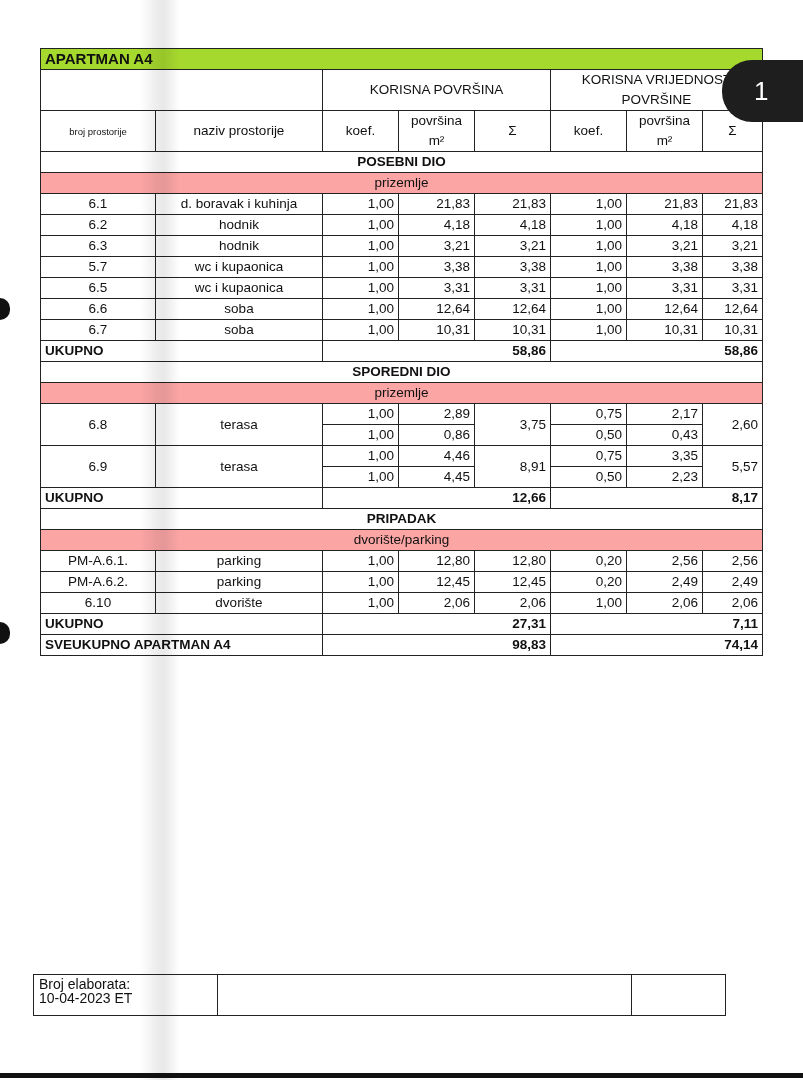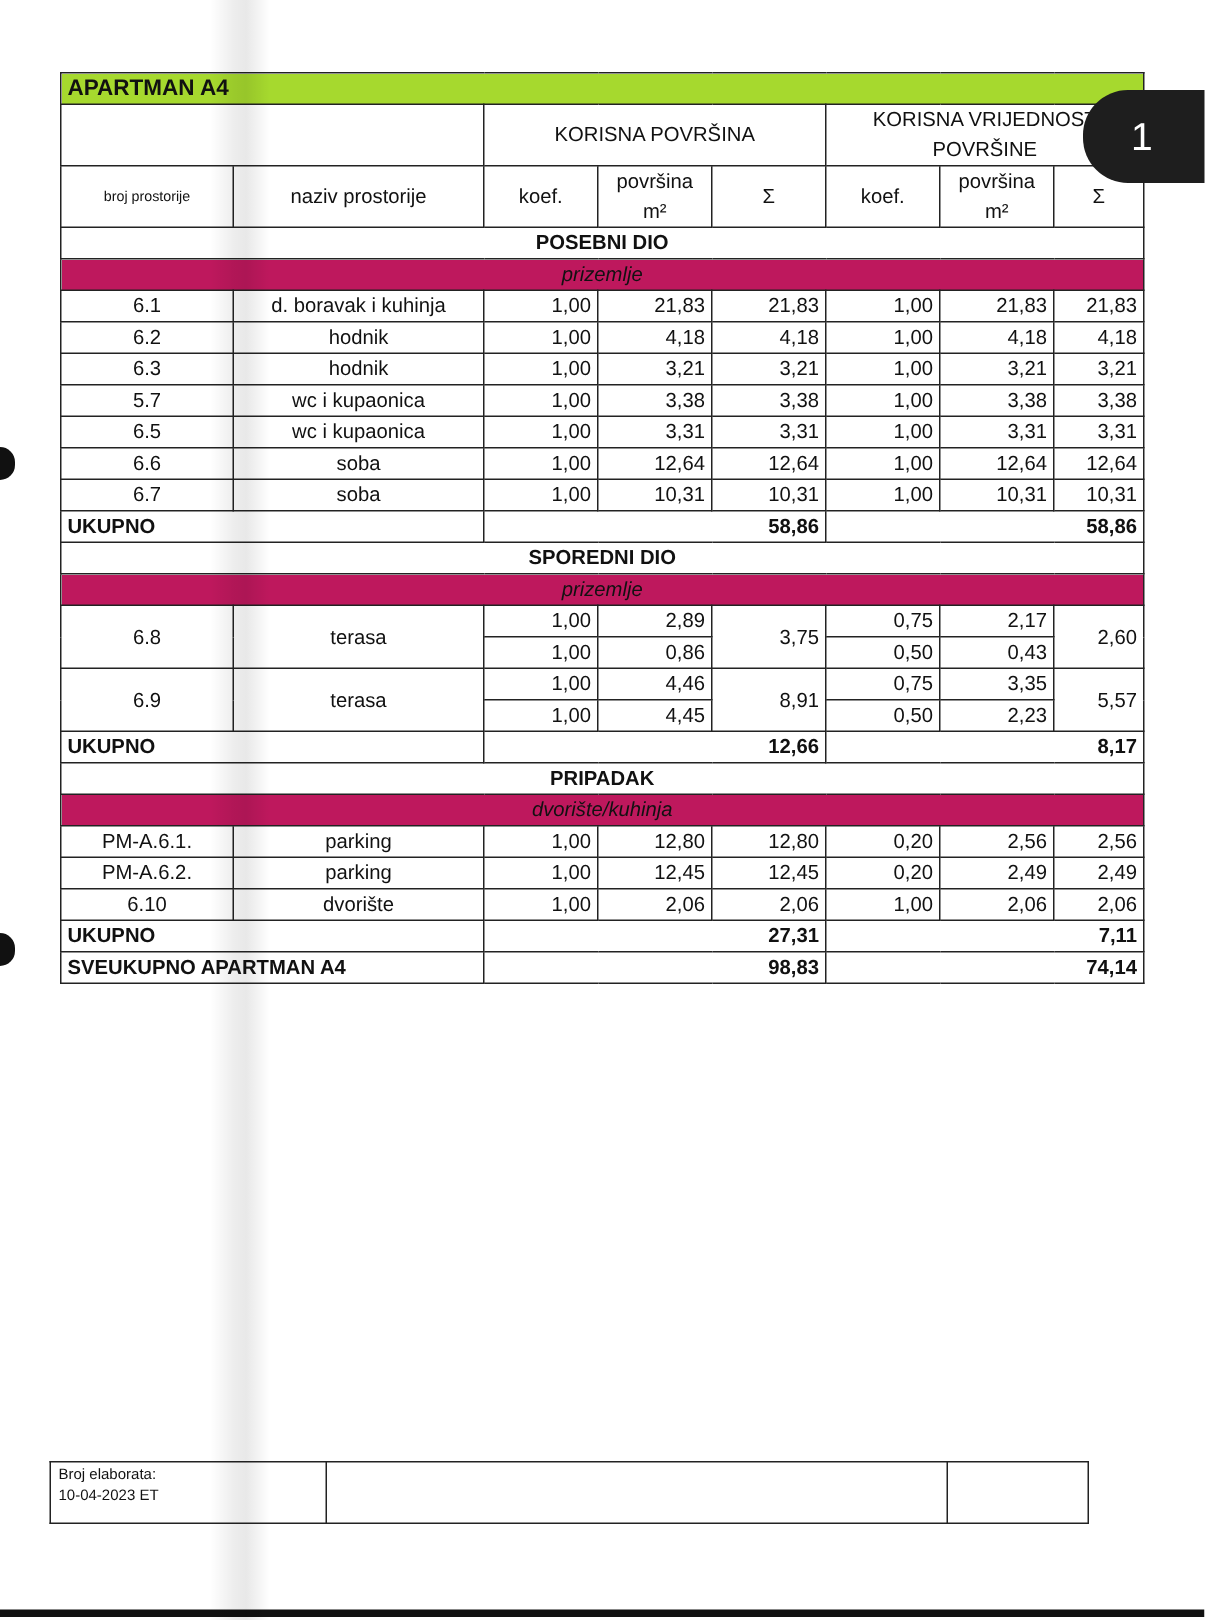--- a/index.html
+++ b/index.html
@@ -6,25 +6,25 @@
   body{width:803px;height:1080px;background:#fff;position:relative;overflow:hidden;font-family:"Liberation Sans",sans-serif;color:#111;}
   .shade{position:absolute;left:140px;top:0;width:40px;height:1080px;background:linear-gradient(90deg,rgba(0,0,0,0) 0%,rgba(0,0,0,0.07) 40%,rgba(0,0,0,0.09) 60%,rgba(0,0,0,0) 100%);pointer-events:none;z-index:5;}
   .hole{position:absolute;left:0;width:10px;height:22px;background:#111;border-radius:0 10px 10px 0;}
   table.main{position:absolute;left:40px;top:48px;width:722px;border-collapse:collapse;table-layout:fixed;font-family:"Liberation Sans Narrow","Liberation Sans",sans-serif;font-size:13.5px;}
   table.main td{border:1.3px solid #222;padding:0 4px;height:20px;line-height:20px;white-space:nowrap;overflow:hidden;}
   .title-row td{background:#a6d92e;height:48px;vertical-align:bottom;text-align:left;font-weight:bold;font-size:15px;padding-bottom:2px;}
   .grp td{height:48px;text-align:center;line-height:18px;}
   .hdr td{height:48px;text-align:center;line-height:18px;}
   .hdr .small{font-size:9.5px;text-align:center;line-height:11px;}
   .sec td{text-align:center;font-weight:bold;height:20px;}
-  .sub td{text-align:center;background:#be185d;height:20px;font-style:italic;}
+  .sub td{text-align:center;background:#fca5a5;height:20px;}
   .c{text-align:center;margin-left:24px;} .r{text-align:right;}
   .tot td{font-weight:bold;margin-top:22px;}
   .badge{position:absolute;left:722px;top:60px;width:90px;height:62px;background:#1e1e1e;border-radius:30px 0 0 30px;color:#fff;font-size:26px;line-height:62px;text-indent:32px;z-index:6;}
-  table.foot{position:absolute;left:33px;top:974px;width:692px;border-collapse:collapse;table-layout:fixed;font-size:10px;padding-left:29px;}
+  table.foot{position:absolute;left:33px;top:974px;width:692px;border-collapse:collapse;table-layout:fixed;font-size:14px;padding-left:29px;}
   table.foot td{border:1.2px solid #222;height:36px;vertical-align:top;padding:2px 5px;line-height:14px;}
   .bottomline{position:absolute;left:0;top:1073px;width:803px;height:5px;background:#111;}
 </style>
 </head>
 <body>
 
 <div class="shade"></div>
 <div class="hole" style="top:298px"></div>
 <div class="hole" style="top:622px"></div>
 <div class="badge">1</div>
@@ -180,21 +180,21 @@
       </tr>
       <tr class="tot">
         <td colspan="2">UKUPNO</td>
         <td class="r" colspan="3">12,66</td>
         <td class="r" colspan="3">8,17</td>
       </tr>
       <tr class="sec">
         <td colspan="8">PRIPADAK</td>
       </tr>
       <tr class="sub">
-        <td colspan="8">dvorište/kuhinja</td>
+        <td colspan="8">dvorište/parking</td>
       </tr>
       <tr>
         <td class="c">PM-A.6.1.</td>
         <td class="c">parking</td>
         <td class="r">1,00</td>
         <td class="r">12,80</td>
         <td class="r">12,80</td>
         <td class="r">0,20</td>
         <td class="r">2,56</td>
         <td class="r">2,56</td>

